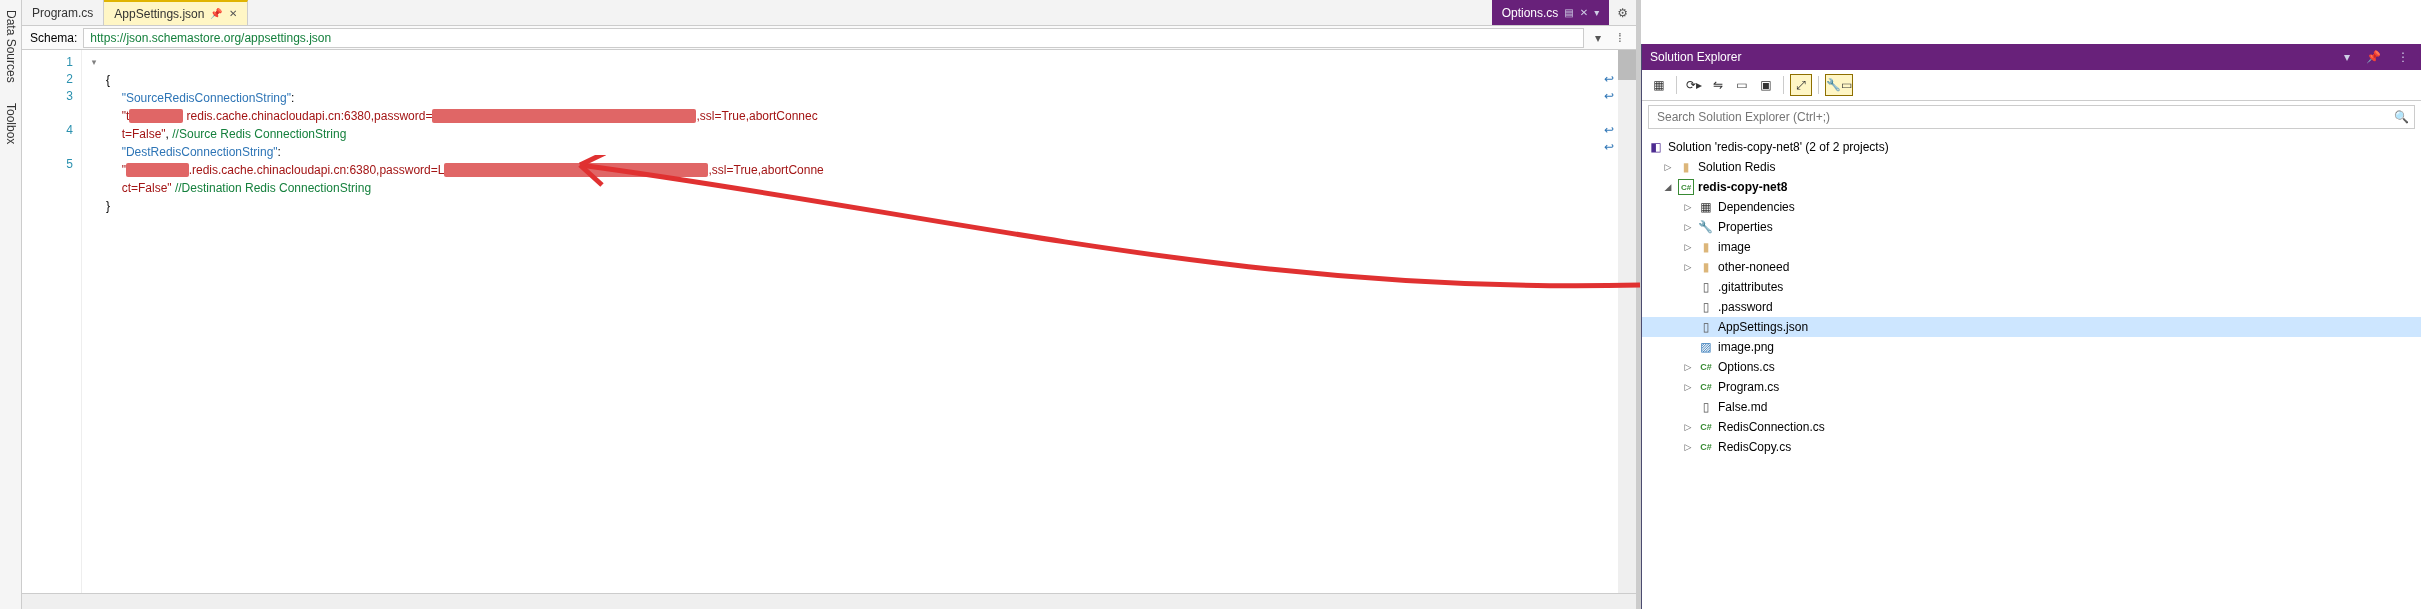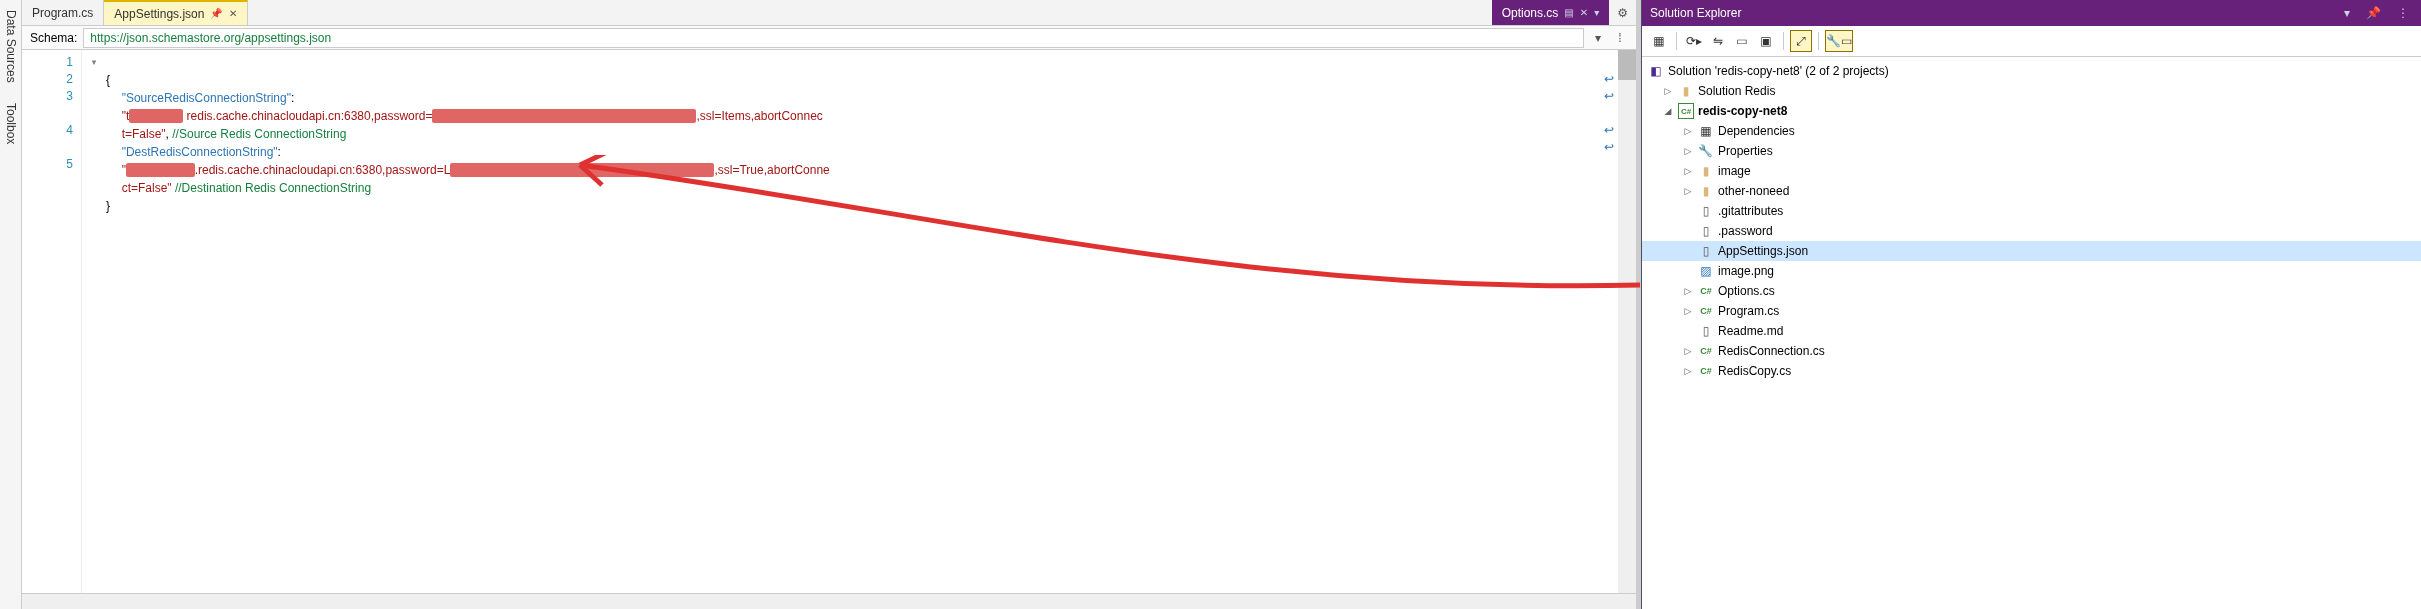--- a/index.html
+++ b/index.html
@@ -65,21 +65,21 @@
   position: absolute; right: 4px; color: #2e75b6; font-size: 12px;
 }
 .mini-scroll {
   width: 18px; background: #efefef; display: flex; flex-direction: column;
 }
 .mini-top { width: 100%; height: 30px; background: #bbb; }
 .hscroll { height: 16px; background: #efefef; border-top: 1px solid #ccc; }
 
 .splitter { width: 5px; background: #ccc; cursor: col-resize; }
 
-.sln-panel { width: 780px; display: flex; flex-direction: column; background: #fff; border-left: 1px solid #4b4b6f; }
+.sln-panel { width: 780px; display: flex; flex-direction: column; background: #fff; border-left: 1px solid #4b4b6f; margin-top: 44px; }
 .sln-title {
   background: #68217a; color: #fff; height: 26px; display: flex; align-items: center;
   padding: 0 8px; gap: 8px;
 }
 .sln-title .t { flex: 1; }
 .sln-title .win-btn { color: #cfcfe6; padding: 0 4px; cursor: pointer; }
 .sln-toolbar {
   display: flex; align-items: center; gap: 2px; padding: 4px 6px; border-bottom: 1px solid #ccc;
 }
 .tb-btn {
@@ -161,24 +161,24 @@
         <div class="ln" style="height:34px">3</div>
         <div class="ln" style="height:34px">4</div>
         <div class="ln">5</div>
       </div>
       <div class="fold-col">
         <div class="fg">▾</div>
       </div>
       <div class="code">
 <span class="k-punc">{</span>
   <span class="k-prop">"SourceRedisConnectionString"</span><span class="k-punc">:</span><span class="wrap-glyph" style="top:21px">↩</span>
-  <span class="k-str">"t</span><span class="redact">xxxxxxxxx</span><span class="k-str"> redis.cache.chinacloudapi.cn:6380,password=</span><span class="redact">xxxxxxxxxxxxxxxxxxxxxxxxxxxxxxxxxxxxxxxxxxxx</span><span class="k-str">,ssl=Items,abortConnec</span><span class="wrap-glyph" style="top:38px">↩</span>
+  <span class="k-str">"t</span><span class="redact">xxxxxxxxx</span><span class="k-str"> redis.cache.chinacloudapi.cn:6380,password=</span><span class="redact">xxxxxxxxxxxxxxxxxxxxxxxxxxxxxxxxxxxxxxxxxxxx</span><span class="k-str">,ssl=True,abortConnec</span><span class="wrap-glyph" style="top:38px">↩</span>
   <span class="k-str">t=False"</span><span class="k-punc">, </span><span class="k-com">//Source Redis ConnectionString</span>
   <span class="k-prop">"DestRedisConnectionString"</span><span class="k-punc">:</span><span class="wrap-glyph" style="top:72px">↩</span>
-  <span class="k-str">"</span><span class="redact">schemastore</span><span class="k-str">.redis.cache.chinacloudapi.cn:6380,password=L</span><span class="redact">xxxxxxxxxxxxxxxxxxxxxxxxxxxxxxxxxxxxxxxxxxxx</span><span class="k-str">,ssl=True,abortConne</span><span class="wrap-glyph" style="top:89px">↩</span>
+  <span class="k-str">"</span><span class="redact">abortConne</span><span class="k-str">.redis.cache.chinacloudapi.cn:6380,password=L</span><span class="redact">xxxxxxxxxxxxxxxxxxxxxxxxxxxxxxxxxxxxxxxxxxxx</span><span class="k-str">,ssl=True,abortConne</span><span class="wrap-glyph" style="top:89px">↩</span>
   <span class="k-str">ct=False"</span><span> </span><span class="k-com">//Destination Redis ConnectionString</span>
 <span class="k-punc">}</span>
       </div>
       <div class="mini-scroll">
         <div class="mini-top"></div>
       </div>
     </div>
     <div class="hscroll"></div>
   </div>
 
@@ -196,20 +196,24 @@
       <div class="tb-sep"></div>
       <div class="tb-btn">⟳▸</div>
       <div class="tb-btn">⇋</div>
       <div class="tb-btn">▭</div>
       <div class="tb-btn">▣</div>
       <div class="tb-sep"></div>
       <div class="tb-btn boxed">⤢</div>
       <div class="tb-sep"></div>
       <div class="tb-btn boxed">🔧▭</div>
     </div>
+    <div class="sln-search">
+      <input placeholder="Search Solution Explorer (Ctrl+;)" style="">
+      <span class="sicon">🔍</span>
+    </div>
     <div class="tree">
       <div class="node" style="padding-left:6px">
         <span class="icon i-sln">◧</span>
         <span class="lbl">Solution 'redis-copy-net8' (2 of 2 projects)</span>
       </div>
       <div class="node" style="padding-left:20px">
         <span class="exp">▷</span>
         <span class="icon i-fold">▮</span>
         <span class="lbl">Solution Redis</span>
       </div>
@@ -259,21 +263,21 @@
         <span class="icon i-cs">C#</span>
         <span class="lbl">Options.cs</span>
       </div>
       <div class="node" style="padding-left:40px">
         <span class="exp">▷</span>
         <span class="icon i-cs">C#</span>
         <span class="lbl">Program.cs</span>
       </div>
       <div class="node" style="padding-left:56px">
         <span class="icon i-md">▯</span>
-        <span class="lbl">Readme.md</span>
+        <span class="lbl">False.md</span>
       </div>
       <div class="node" style="padding-left:40px">
         <span class="exp">▷</span>
         <span class="icon i-cs">C#</span>
         <span class="lbl">RedisConnection.cs</span>
       </div>
       <div class="node" style="padding-left:40px">
         <span class="exp">▷</span>
         <span class="icon i-cs">C#</span>
         <span class="lbl">RedisCopy.cs</span>

